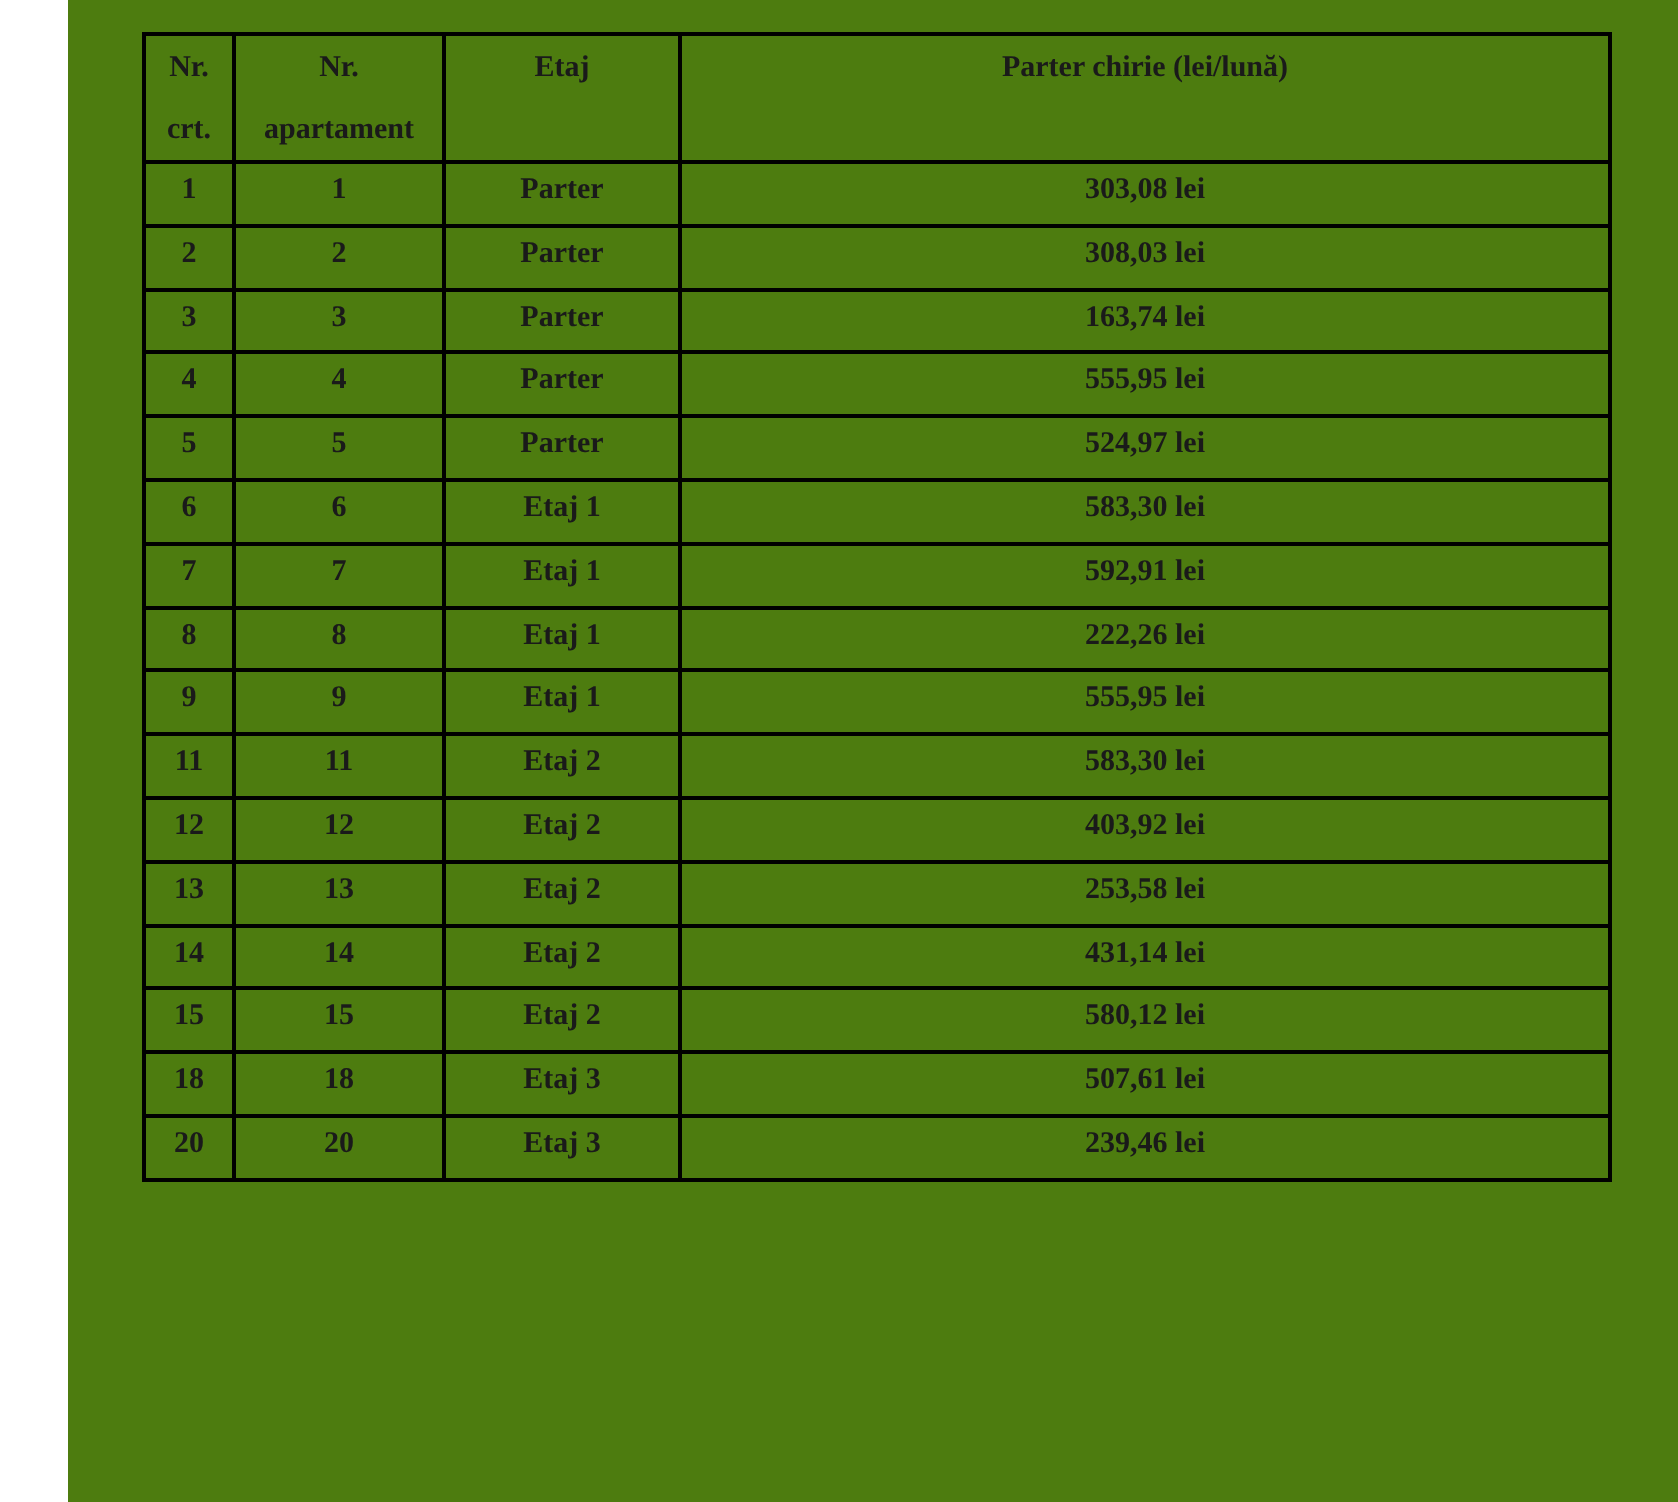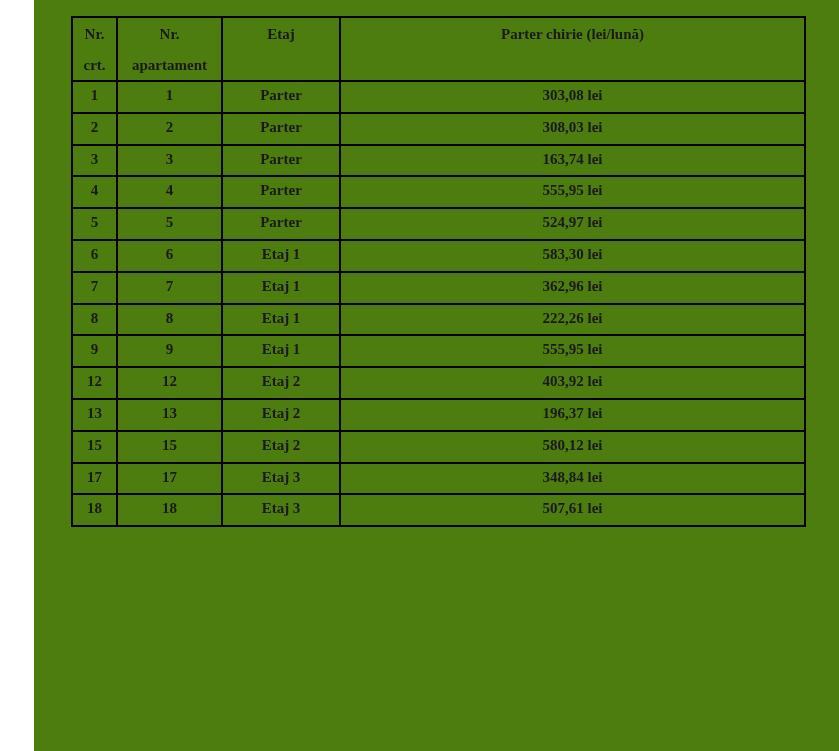--- a/index.html
+++ b/index.html
@@ -129,63 +129,75 @@
         <tr>
           <td>6</td>
           <td>6</td>
           <td>Etaj 1</td>
           <td>583,30 lei</td>
         </tr>
         <tr>
           <td>7</td>
           <td>7</td>
           <td>Etaj 1</td>
-          <td>362,96 lei</td>
+          <td>592,91 lei</td>
         </tr>
         <tr>
           <td>8</td>
           <td>8</td>
           <td>Etaj 1</td>
           <td>222,26 lei</td>
         </tr>
         <tr>
           <td>9</td>
           <td>9</td>
           <td>Etaj 1</td>
           <td>555,95 lei</td>
         </tr>
         <tr>
+          <td>11</td>
+          <td>11</td>
+          <td>Etaj 2</td>
+          <td>583,30 lei</td>
+        </tr>
+        <tr>
           <td>12</td>
           <td>12</td>
           <td>Etaj 2</td>
           <td>403,92 lei</td>
         </tr>
         <tr>
           <td>13</td>
           <td>13</td>
           <td>Etaj 2</td>
-          <td>196,37 lei</td>
+          <td>253,58 lei</td>
+        </tr>
+        <tr>
+          <td>14</td>
+          <td>14</td>
+          <td>Etaj 2</td>
+          <td>431,14 lei</td>
         </tr>
         <tr>
           <td>15</td>
           <td>15</td>
           <td>Etaj 2</td>
           <td>580,12 lei</td>
-        </tr>
-        <tr>
-          <td>17</td>
-          <td>17</td>
-          <td>Etaj 3</td>
-          <td>348,84 lei</td>
         </tr>
         <tr>
           <td>18</td>
           <td>18</td>
           <td>Etaj 3</td>
           <td>507,61 lei</td>
         </tr>
+        <tr>
+          <td>20</td>
+          <td>20</td>
+          <td>Etaj 3</td>
+          <td>239,46 lei</td>
+        </tr>
       </tbody>
   </table>
 
   <div class="edge-strip" style="background: rgb(75, 81, 86);"></div>
   <div class="edge-strip-shadow"></div>
 
 </div>
 
 </body></html>

